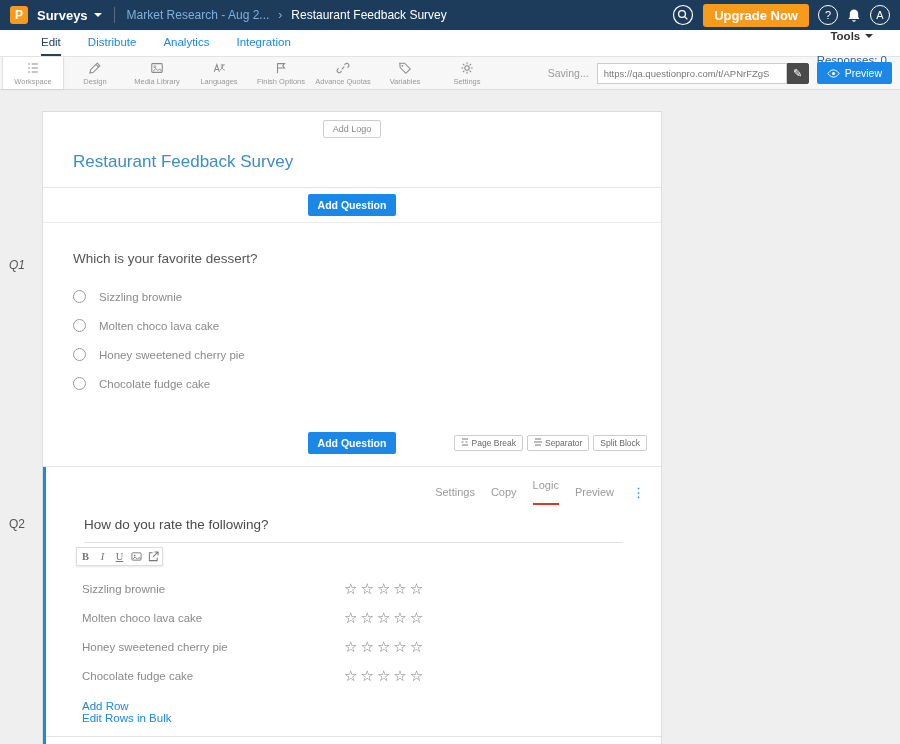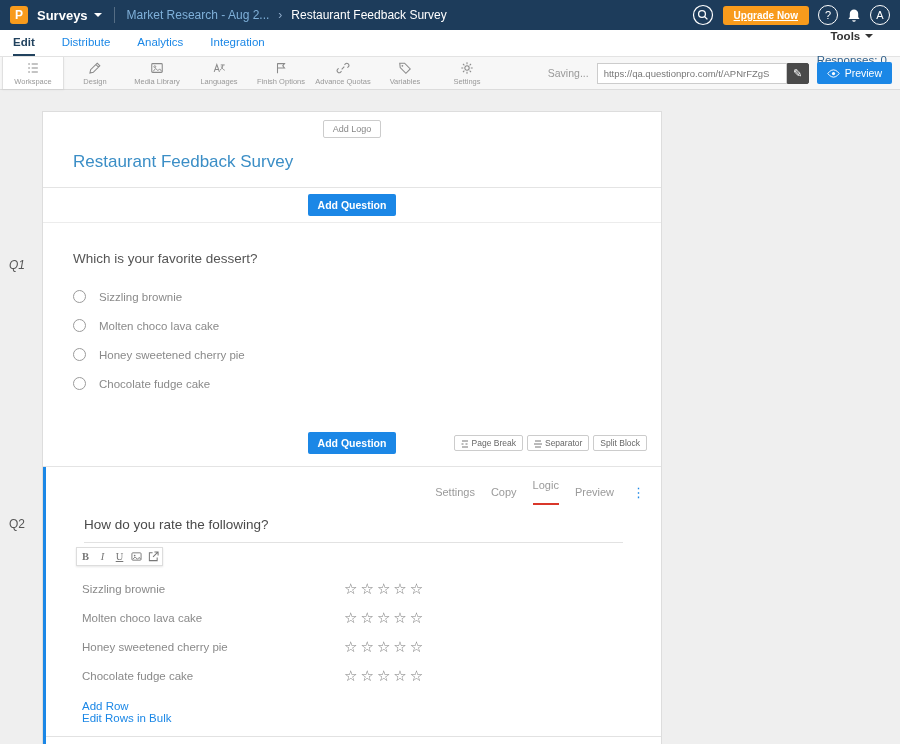--- a/index.html
+++ b/index.html
@@ -12,27 +12,27 @@
   .product { color:#fff; font-size:13px; font-weight:bold; margin-left:9px; display:flex; align-items:center; gap:6px; cursor:pointer; }
   .caret-down { width:0; height:0; border-left:4px solid transparent; border-right:4px solid transparent; border-top:4px solid #fff; }
   .tb-divider { width:1px; height:16px; background:rgba(255,255,255,.25); margin:0 12px; }
   .breadcrumb { display:flex; align-items:center; }
   .bc-folder { color:#7fb0d9; font-size:12px; cursor:pointer; }
   .bc-sep { color:#90accb; margin:0 9px; font-size:12px; }
   .bc-current { color:#fff; font-size:12px; }
   .tb-right { margin-left:auto; display:flex; align-items:center; gap:9px; }
   .circle-btn { width:20px; height:20px; border:1px solid #fff; border-radius:50%; display:flex; align-items:center; justify-content:center; color:#fff; font-size:11px; cursor:pointer; background:transparent; }
   .circle-btn.search { border:none; width:22px; height:22px; }
-  .upgrade { background:#f89b1c; color:#fff; font-size:10px; font-weight:bold; padding:4px 11px; border-radius:3px; border:none; cursor:pointer;text-decoration:underline; }
+  .upgrade { background:#f89b1c; color:#fff; font-size:13px; font-weight:bold; padding:4px 11px; border-radius:3px; border:none; cursor:pointer; }
   .bell { display:flex; align-items:center; cursor:pointer; }
 
   
   .tabsbar { height:27px; background:#fff; border-bottom:1px solid #e3e3e3; display:flex; align-items:stretch; padding:0 13px; }
   .tab { font-size:11.5px; color:#1b87e6; margin-right:27px; display:flex; align-items:center; cursor:pointer; border-bottom:2px solid transparent; }
-  .tab.active { color:#21425e; font-weight:bold; border-bottom:2px solid #21425e; }
+  .tab.active { color:#21425e; font-weight:normal; border-bottom:2px solid #21425e;margin-left:28px; }
   .tabs-right { margin-left:auto; display:flex; align-items:center; gap:12px;flex-direction:column; }
   .tools { font-size:11.5px; color:#333; display:flex; gap:5px; align-items:center; cursor:pointer; font-weight:bold; }
   .tools .caret-down { border-top-color:#333; }
   .responses { font-size:11.5px; color:#2e5f8a; }
 
   
   .toolbar { height:33px; background:#f7f7f7; border-bottom:1px solid #dcdcdc; display:flex; align-items:stretch; padding:0 2px; }
   .tool-item { width:62px; display:flex; flex-direction:column; align-items:center; justify-content:center; gap:2px; cursor:pointer; }
   .tool-item.active { background:#fff; border-left:1px solid #e0e0e0; border-right:1px solid #e0e0e0; box-shadow:0 1px 2px rgba(0,0,0,.06); }
   .tlabel { font-size:7.5px; color:#999; white-space:nowrap; }
@@ -60,21 +60,21 @@
   .addq-btn { background:#1b87e6; color:#fff; border:none; border-radius:2px; font-size:10.5px; font-weight:bold; padding:5px 10px; cursor:pointer; }
 
   .q1-block { border-bottom:1px solid #e4e4e4; padding:28px 0 10px; }
   .q-text { font-size:13.5px; color:#555; margin-left:30px; }
   .options { margin:16px 0 0 30px; }
   .option { display:flex; align-items:center; gap:13px; height:29px; cursor:pointer; }
   .radio { width:13px; height:13px; border:1px solid #9b9b9b; border-radius:50%; background:#fff; flex:none; }
   .option-label { font-size:11.5px; color:#8a8a8a; }
   .q1-footer { position:relative; margin-top:34px; text-align:center; height:24px; }
   .block-btns { position:absolute; right:14px; top:3px; display:flex; gap:4px; }
-  .mini-btn { display:flex; align-items:flex-end; gap:3px; border:1px solid #ccc; background:#fff; color:#666; font-size:8.5px; padding:2px 6px; border-radius:2px; cursor:pointer; }
+  .mini-btn { display:flex; align-items:flex-start; gap:3px; border:1px solid #ccc; background:#fff; color:#666; font-size:8.5px; padding:2px 6px; border-radius:2px; cursor:pointer; }
 
   .q2-block { border-left:3px solid #1b87e6; border-bottom:3px solid #1b87e6; padding-top:8px; }
   .q2-actions { display:flex; justify-content:flex-end; align-items:center; gap:16px; padding:4px 16px 0; }
   .q2-action { font-size:11px; color:#9a9a9a; cursor:pointer; }
   .q2-action.logic { border-bottom:2px solid #d9372a; padding-bottom:12px; }
   .dots { color:#1b87e6; font-size:13px; margin-left:2px; cursor:pointer; }
   .dots::before { content:"\22EE"; }
   .q2-title-wrap { margin:10px 38px 0; border-bottom:1px solid #e2e2e2; padding-bottom:9px; cursor:text; }
   .q2-title { font-size:13.5px; color:#4a4a4a; }
   .fmt-bar { display:inline-flex; margin:4px 0 0 30px; border:1px solid #ddd; background:#fff; box-shadow:0 1px 2px rgba(0,0,0,.1); }

